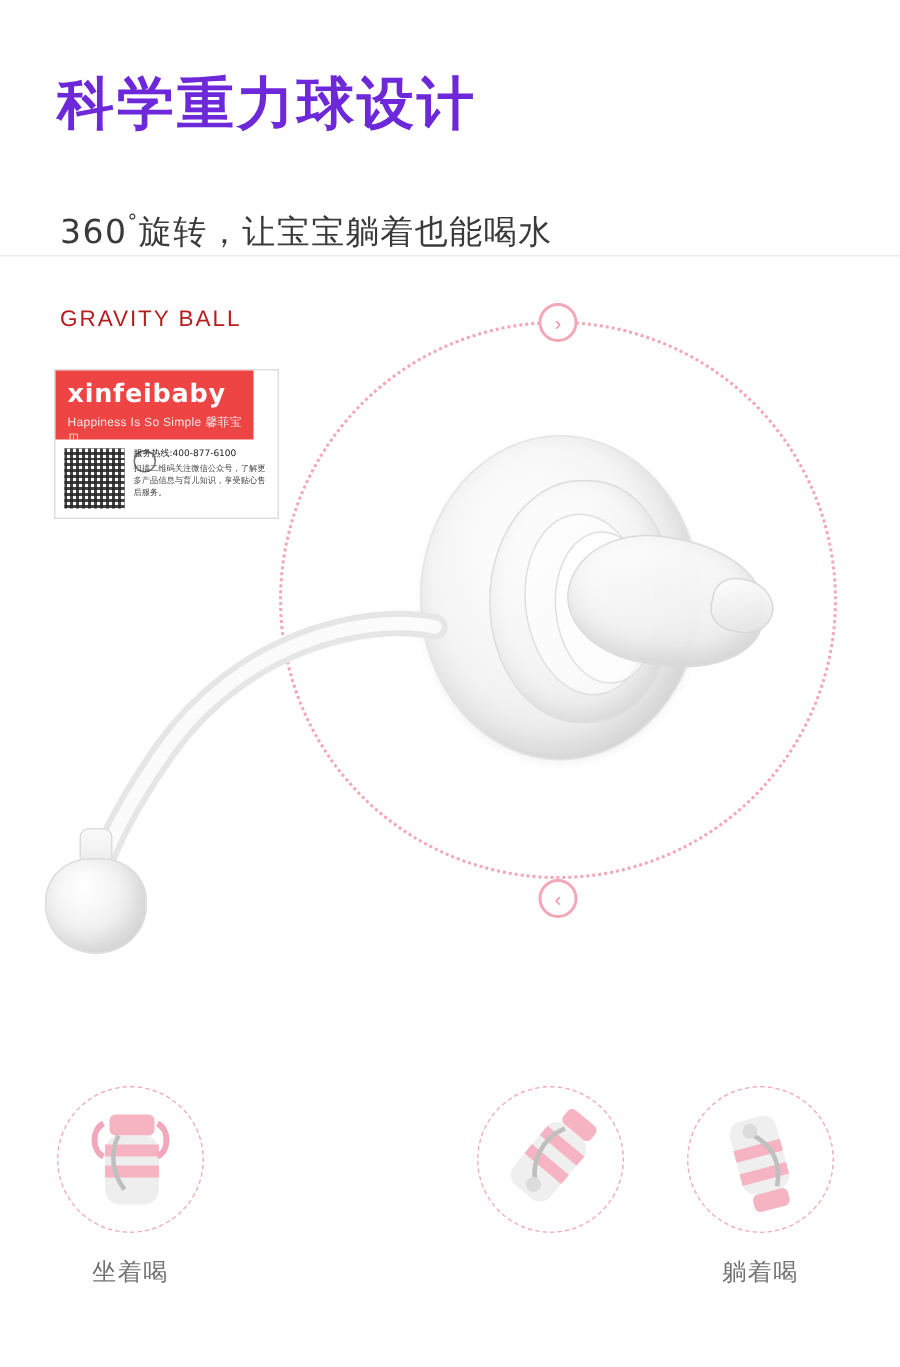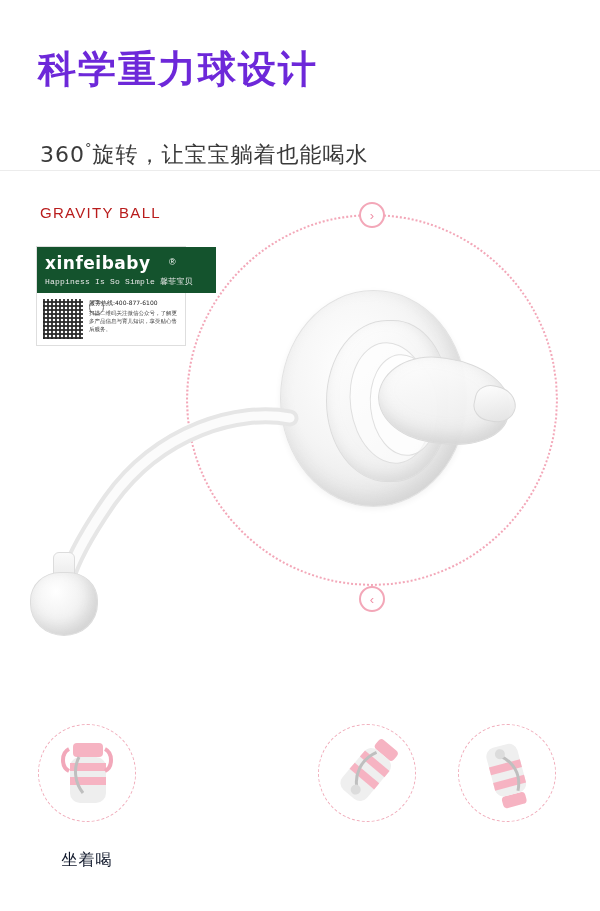--- a/index.html
+++ b/index.html
@@ -91,23 +91,23 @@
     top: 74px;
     width: 150px;
     height: 100px;
     background: #ffffff;
     border: 1px solid #dedede;
     box-sizing: border-box;
   }
   .brand-top {
     position: absolute;
     left: 0; top: 0;
-    width: 179px;
+    width: 132px;
     height: 46px;
-    background: #14532d;
+    background: #ef4444;
     color: #fff;
     overflow: hidden;
   }
   .brand-name {
     position: absolute;
     left: 8px;
     top: 6px;
     font-size: 17px;
     font-weight: bold;
     letter-spacing: 0.5px;
@@ -121,21 +121,21 @@
     font-size: 9px;
     color: #ffffff;
   }
   .brand-tag {
     position: absolute;
     left: 8px;
     top: 29px;
     font-size: 8px;
     color: #e8e8e8;
     letter-spacing: 0.2px;
-    font-family: Liberation Mono, monospace;
+    font-family: Liberation Sans, sans-serif;
   }
   .qr {
     position: absolute;
     left: 6px;
     top: 52px;
     width: 40px;
     height: 40px;
     background:
       repeating-linear-gradient(90deg, #222 0 2px, #fff 2px 4px),
       repeating-linear-gradient(0deg, #222 0 2px, #fff 2px 4px);
@@ -301,23 +301,23 @@
   .mode-circle {
     width: 96px;
     height: 96px;
     margin: 0 auto;
     border-radius: 50%;
     border: 1px dashed #f1aebc;
     position: relative;
     background: #ffffff;
   }
   .mode-label {
-    margin-top: 28px;
+    margin-top: 16px;
     font-size: 16px;
-    color: #0f172a;
+    color: #737373;
     letter-spacing: 1px;
     font-family: "DejaVu Sans", "Liberation Sans", sans-serif;
   }
 
   
   .pict {
     position: absolute;
     left: 0; top: 0;
     width: 96px; height: 96px;
   }
@@ -413,16 +413,17 @@
           <g transform="rotate(165 48 48)">
             <rect x="36" y="14" width="24" height="12" rx="4" fill="#f6b3c2"></rect>
             <rect x="32" y="26" width="32" height="50" rx="9" fill="#efefef"></rect>
             <rect x="32" y="34" width="32" height="8" fill="#f6b3c2"></rect>
             <rect x="32" y="50" width="32" height="8" fill="#f6b3c2"></rect>
             <path d="M42 28 C34 44, 40 58, 50 66" fill="none" stroke="#bfbfbf" stroke-width="3"></path>
             <circle cx="50" cy="68" r="5" fill="#dcdcdc"></circle>
           </g>
         </svg>
       </div>
+      <div class="mode-label">躺着喝</div>
     </div>
 
   </div>
 </div>
 
 </body></html>

